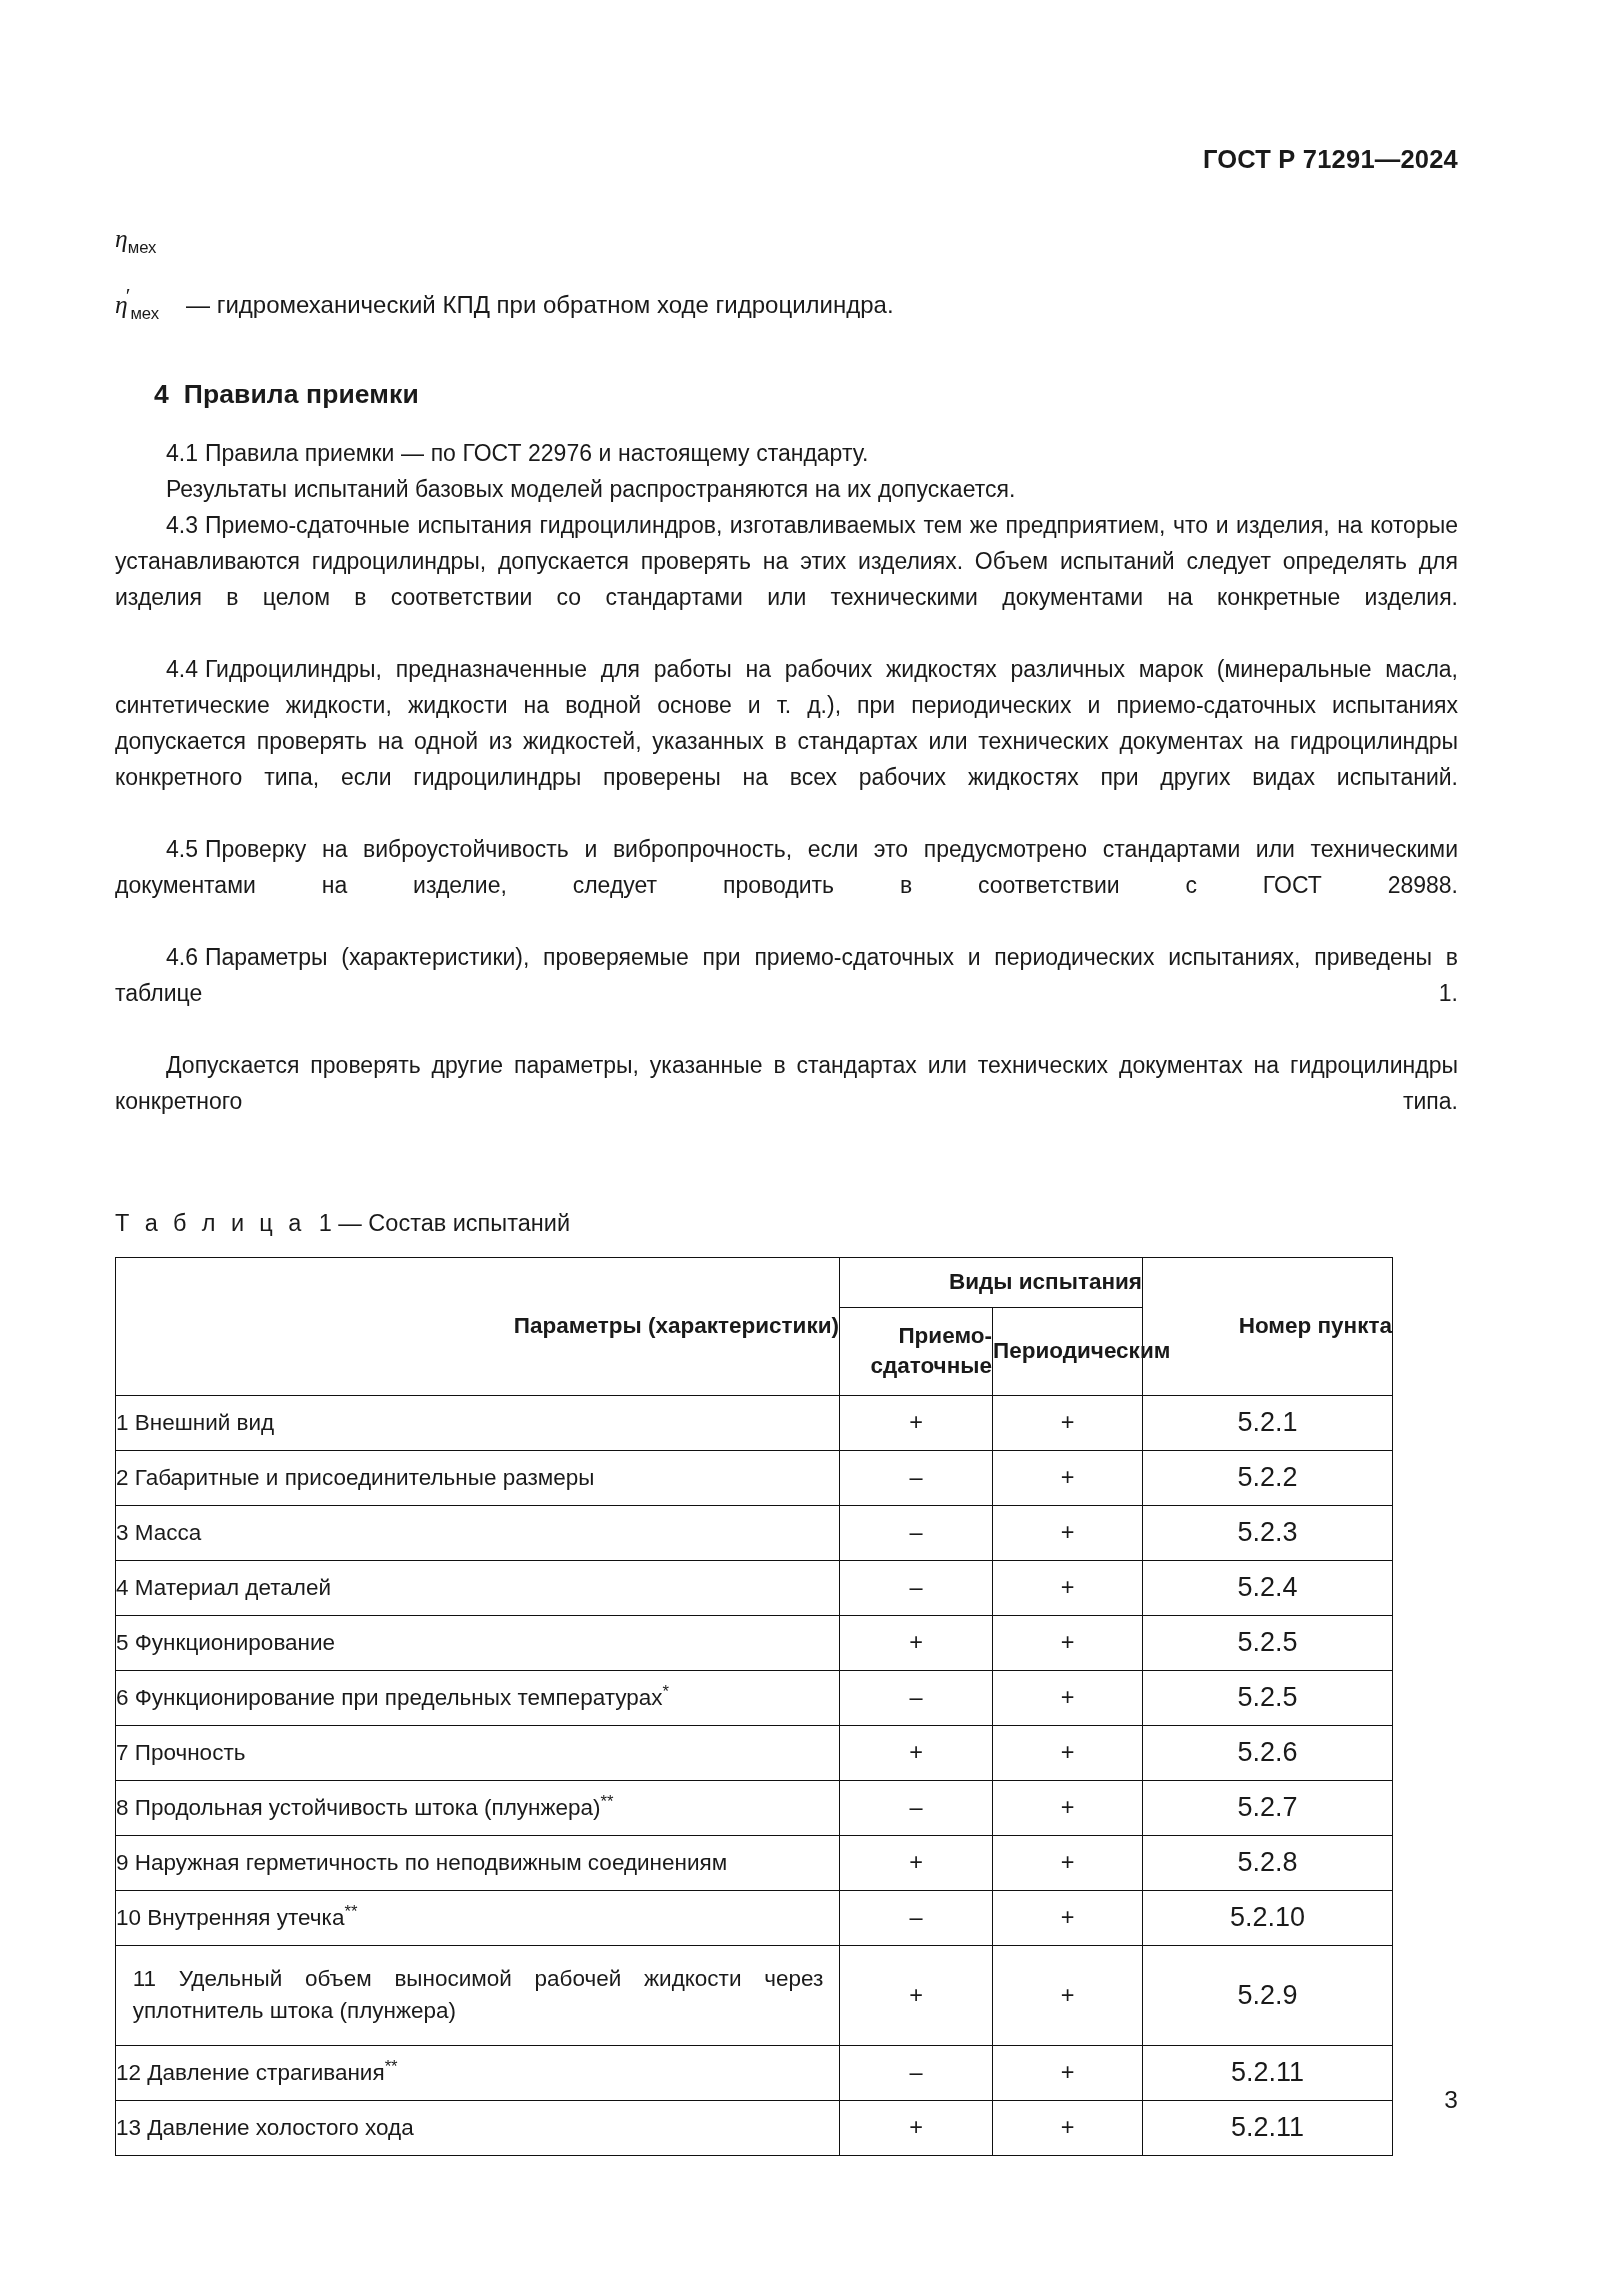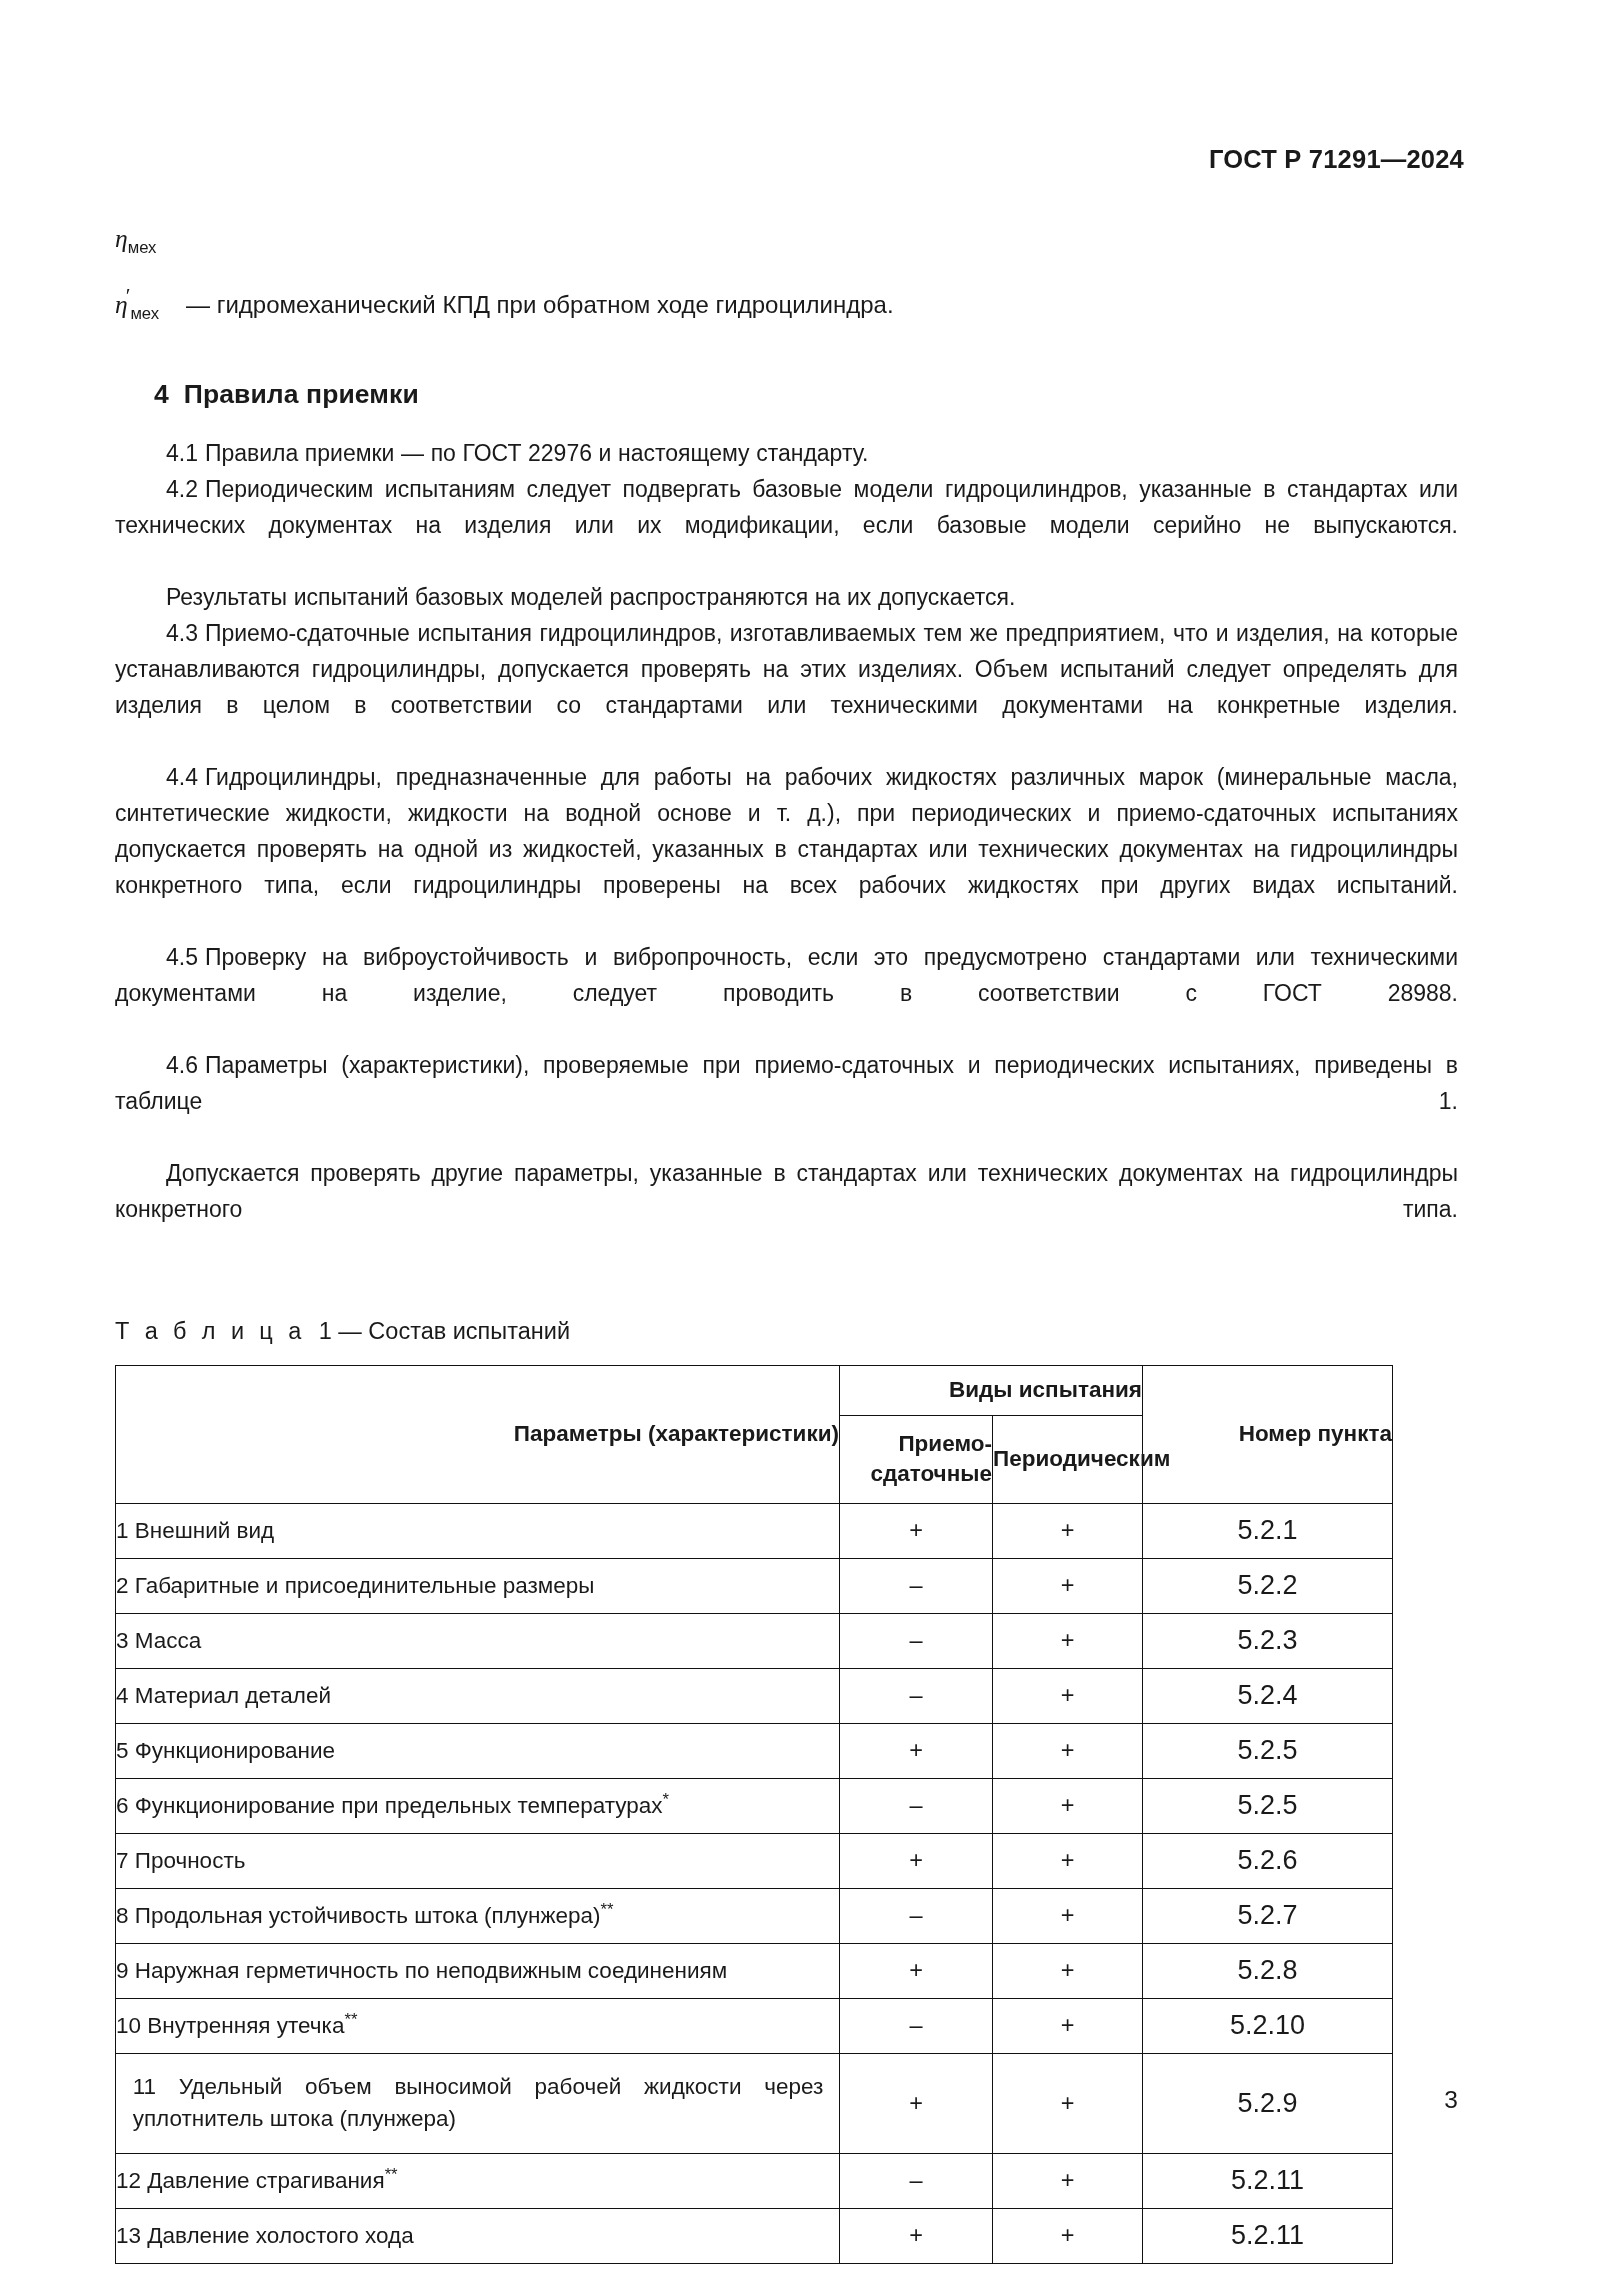--- a/index.html
+++ b/index.html
@@ -17,21 +17,21 @@
     height: 2293px;
     background: #ffffff;
     overflow: hidden;
     box-sizing: border-box;
   }
 
   
   .running-header {
     position: absolute;
     top: 145px;
-    right: 157px;
+    right: 163px;
     font-size: 25.5px;
     font-weight: bold;
     letter-spacing: 0.2px;
     white-space: nowrap;
   }
 
   
   .content {
     position: absolute;
     left: 115px;
@@ -203,21 +203,20 @@
         <span class="def-text">— гидромеханический КПД при обратном ходе гидроцилиндра.</span>
       </div>
     </div>
 
     <h2 class="section-heading">
       <span>4</span>&nbsp;&nbsp;<span>Правила приемки</span>
     </h2>
 
     <p class="para nojustify"><span class="num">4.1</span><span>Правила приемки — по ГОСТ 22976 и настоящему стандарту.</span></p>
 
-    <p class="para"><span class="num">4.2</span><span>Периодическим испытаниям следует подвергать базовые модели гидроцилиндров, указанные в стандартах или технических документах на изделия или их модификации, если базовые модели серийно не выпускаются.</span></p>
 
     <p class="para nojustify"><span>Результаты испытаний базовых моделей распространяются на их допускается.</span></p>
 
     <p class="para"><span class="num">4.3</span><span>Приемо-сдаточные испытания гидроцилиндров, изготавливаемых тем же предприятием, что и изделия, на которые устанавливаются гидроцилиндры, допускается проверять на этих изделиях. Объем испытаний следует определять для изделия в целом в соответствии со стандартами или техническими документами на конкретные изделия.</span></p>
 
     <p class="para"><span class="num">4.4</span><span>Гидроцилиндры, предназначенные для работы на рабочих жидкостях различных марок (минеральные масла, синтетические жидкости, жидкости на водной основе и т. д.), при периодических и приемо-сдаточных испытаниях допускается проверять на одной из жидкостей, указанных в стандартах или технических документах на гидроцилиндры конкретного типа, если гидроцилиндры проверены на всех рабочих жидкостях при других видах испытаний.</span></p>
 
     <p class="para"><span class="num">4.5</span><span>Проверку на виброустойчивость и вибропрочность, если это предусмотрено стандартами или техническими документами на изделие, следует проводить в соответствии с ГОСТ 28988.</span></p>
 
     <p class="para"><span class="num">4.6</span><span>Параметры (характеристики), проверяемые при приемо-сдаточных и периодических испытаниях, приведены в таблице 1.</span></p>

